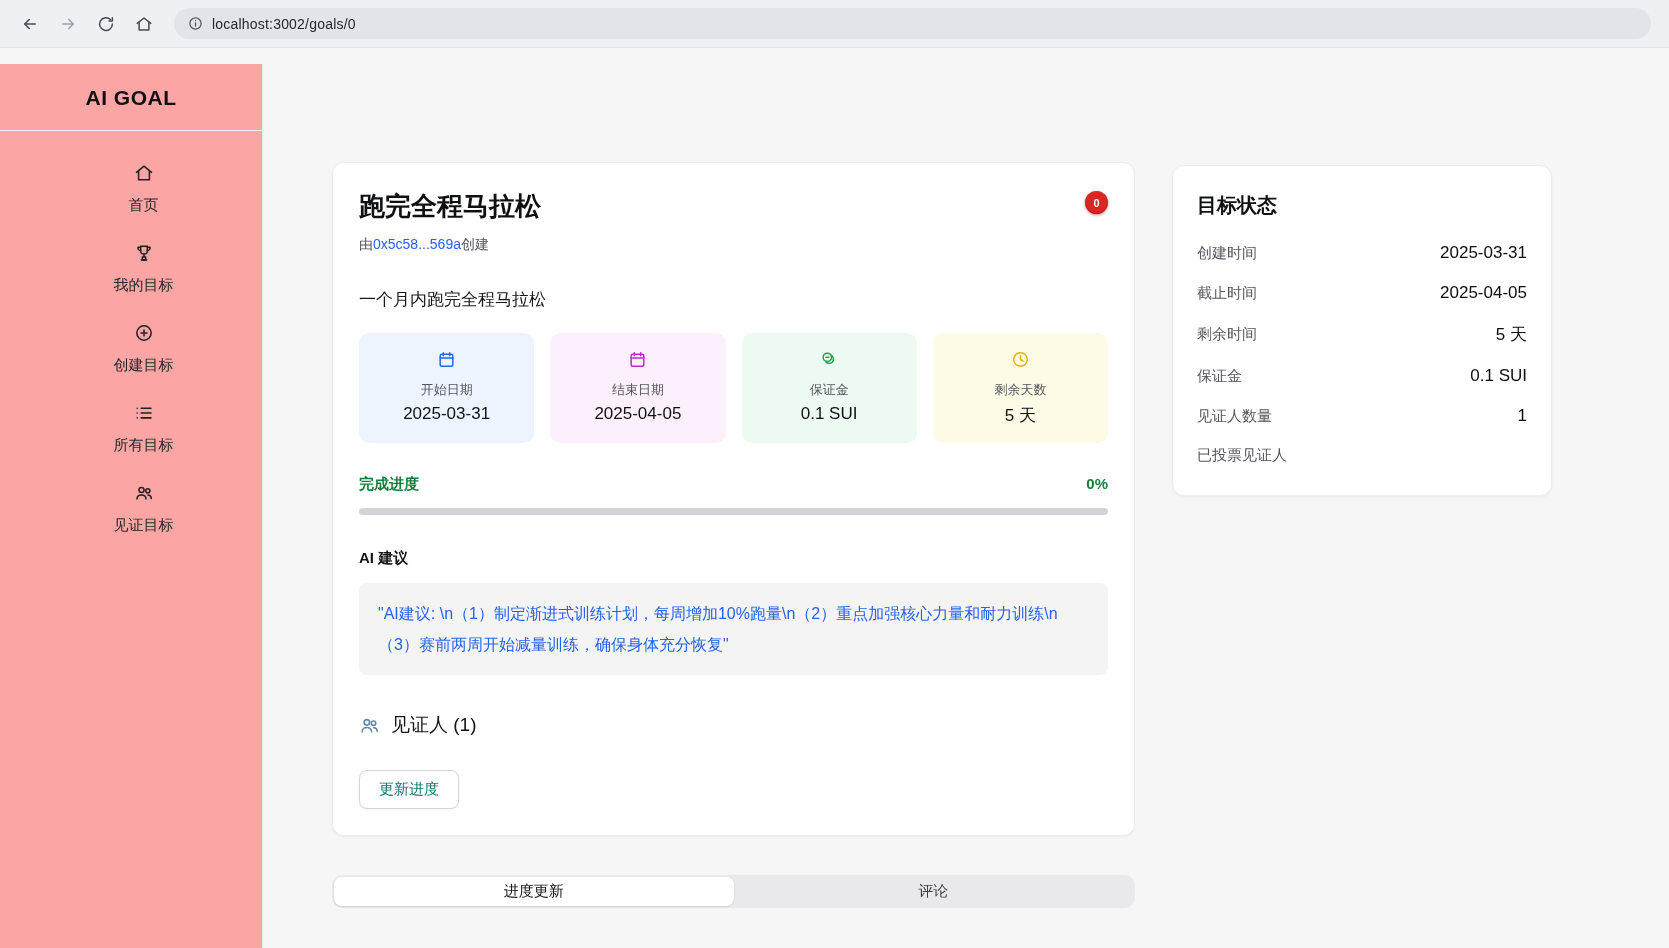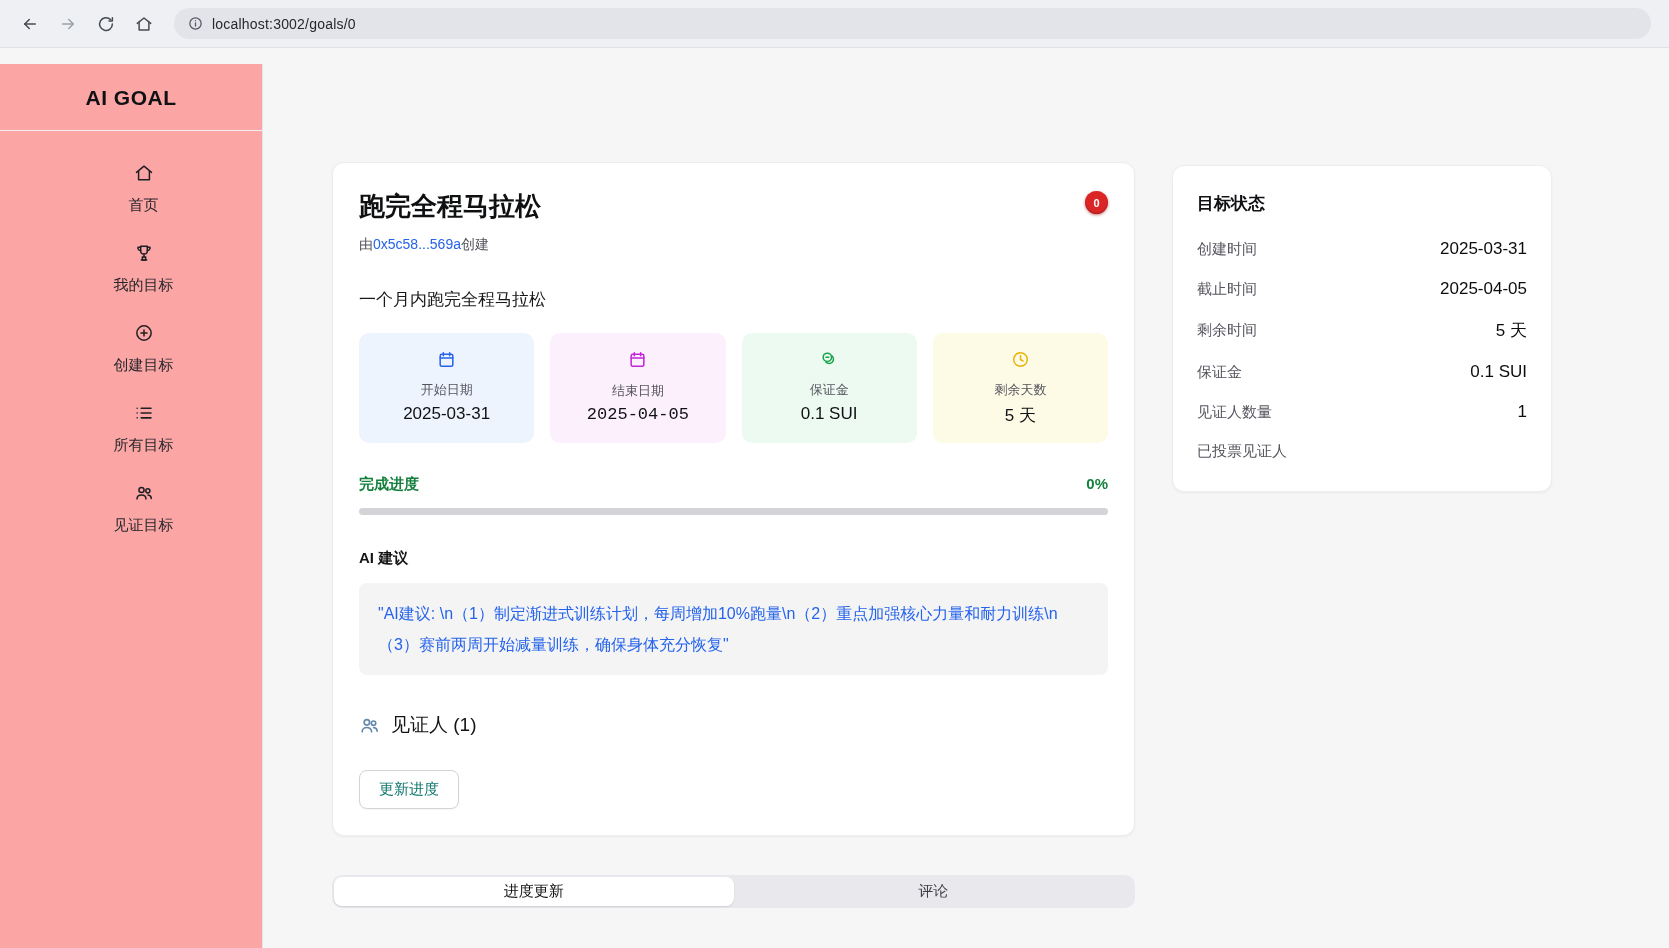--- a/index.html
+++ b/index.html
@@ -117,21 +117,21 @@
     display: grid;
     grid-template-columns: repeat(4, 1fr);
     gap: 16px;
   }
   .tile { border-radius: 10px; padding: 17px 6px 16px; text-align: center; }
   .tile .tico { display: inline-block; }
   .tile .tico svg { width: 19px; height: 19px; }
   .tile .tlabel { margin-top: 8px; font-size: 13px; color: #55555e; }
   .tile .tvalue { margin-top: 5px; font-size: 17px; color: #101114; }
   .t-blue   { background: #eef4fe; } .t-blue   .tico { color: #2563eb; }
-  .t-pink   { background: #fcf0fc; font-family: Liberation Mono, monospace; } .t-pink   .tico { color: #c026d3; }
+  .t-pink   { background: #fcf0fc; } .t-pink   .tico { color: #c026d3; }
   .t-green  { background: #edfaf1; } .t-green  .tico { color: #16a34a; }
   .t-yellow { background: #fdfbe6; } .t-yellow .tico { color: #eab308; }
 
   .prog-row {
     margin-top: 32px;
     display: flex;
     justify-content: space-between;
     font-size: 15px;
     font-weight: 700;
     color: #15803d;
@@ -211,21 +211,21 @@
   .status-panel {
     position: absolute;
     left: 909px; top: 117px;
     width: 380px;
     background: #fff;
     border: 1px solid #ededf0;
     border-radius: 12px;
     box-shadow: 0 1px 3px rgba(0,0,0,.05);
     padding: 26px 24px 20px;
   }
-  .status-panel h2 { font-size: 17px; font-weight: 700; color: #101114; margin-bottom: 14px; }
+  .status-panel h2 { font-size: 20px; font-weight: 700; color: #101114; margin-bottom: 14px; }
   .srow {
     display: flex;
     justify-content: space-between;
     align-items: center;
     padding: 10px 0;
   }
   .srow .slabel { font-size: 15px; color: #55555e; }
   .srow .svalue { font-size: 17px; color: #0c0d0f; font-weight: 500; }
 </style>
 </head>

